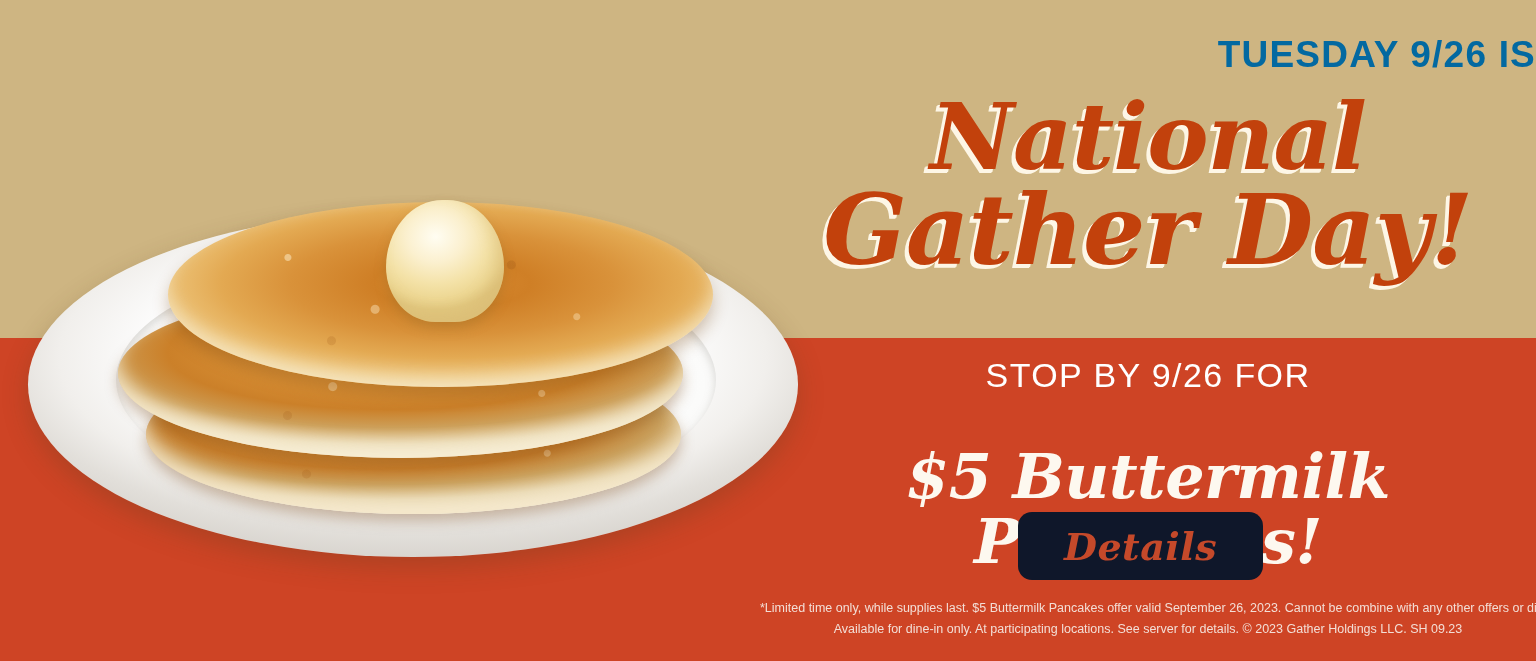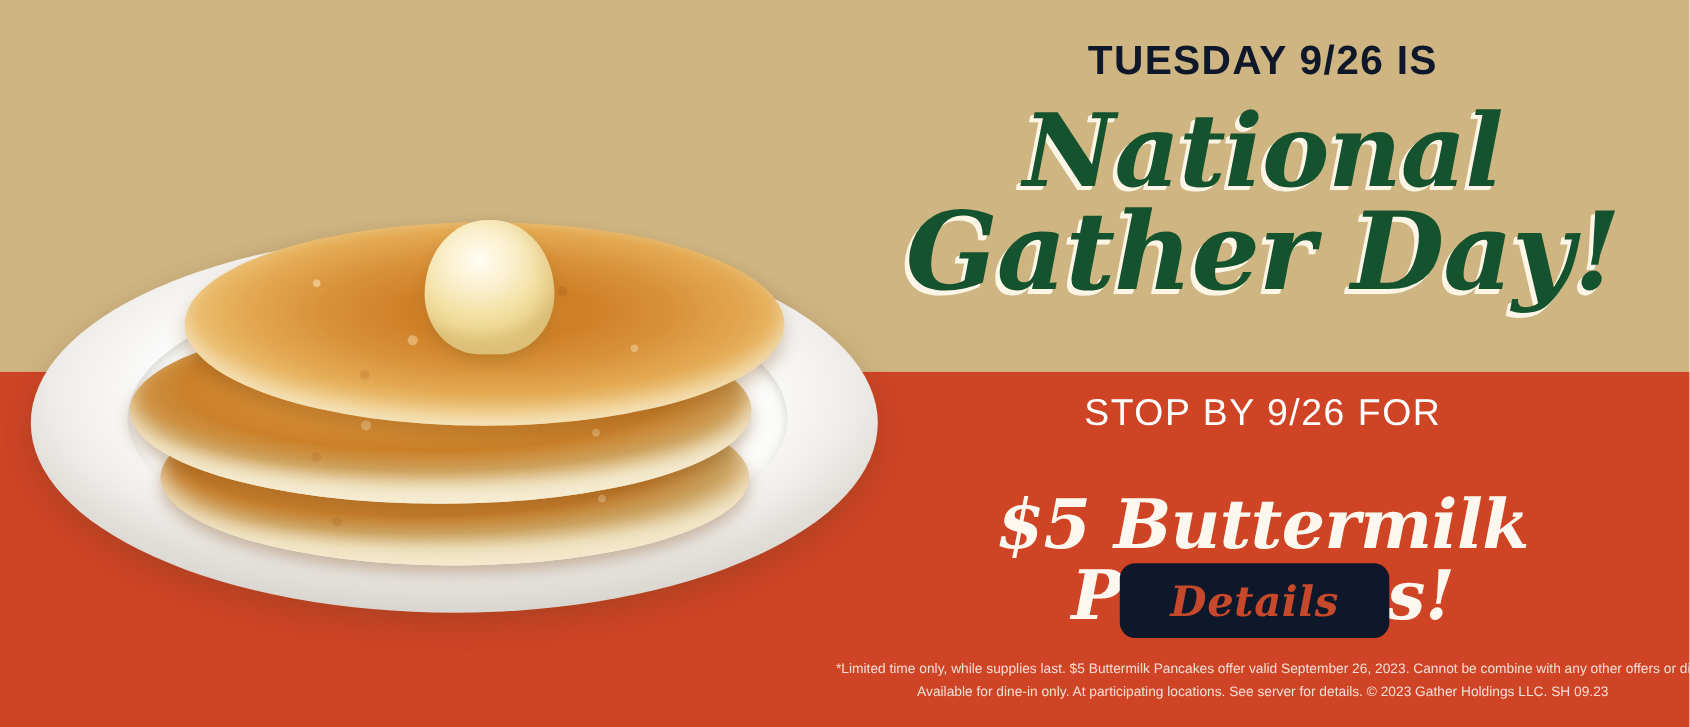--- a/index.html
+++ b/index.html
@@ -121,39 +121,39 @@
       radial-gradient(ellipse 70% 60% at 42% 30%, #fffdf2 0%, #fbf0cf 35%, #f4e2a8 65%, #edd793 85%, #e2c87f 100%);
     box-shadow: 0 6px 12px rgba(150,110,40,0.35), inset -8px -10px 14px rgba(210,175,105,0.35);
   }
 
   
   .kicker {
     position: absolute;
     left: 760px;
     top: 36px;
     width: 776px;
-    text-align: center;
-    color: #0f172a;
+    text-align: right;
+    color: #0369a1;
     font-size: 37px;
     font-weight: bold;
     letter-spacing: 1.2px;
     line-height: 1;
     font-stretch: condensed;
   }
 
   .headline {
     position: absolute;
     left: 760px;
     top: 92px;
     width: 776px;
     text-align: center;
     font-family: "DejaVu Serif", serif;
     font-style: italic;
     font-weight: bold;
-    color: #14532d;
+    color: #c2410c;
     font-size: 92px;
     line-height: 0.98;
     letter-spacing: -1px;
     text-shadow:
       -3px 3px 0 #fdf6e6,
       -4px 4px 0 #fdf6e6;
   }
   .headline .l2 { display: block; font-size: 98px; }
 
   .sub-kicker {

